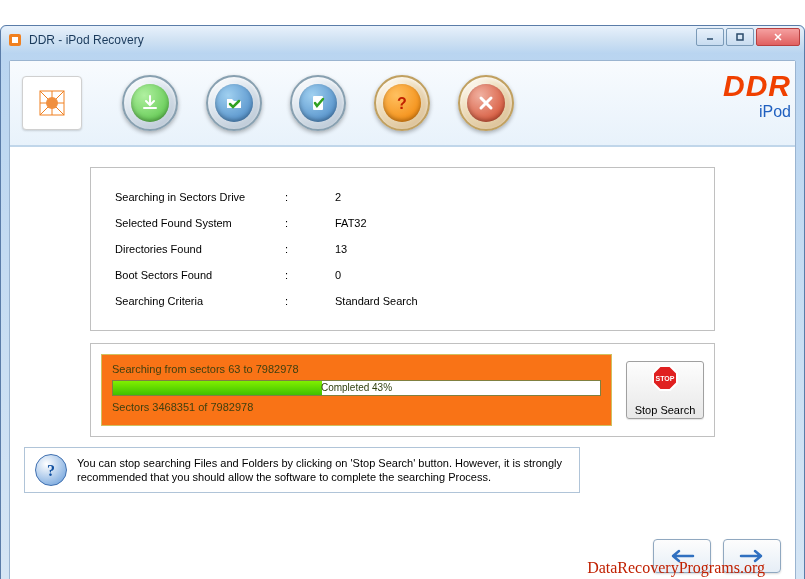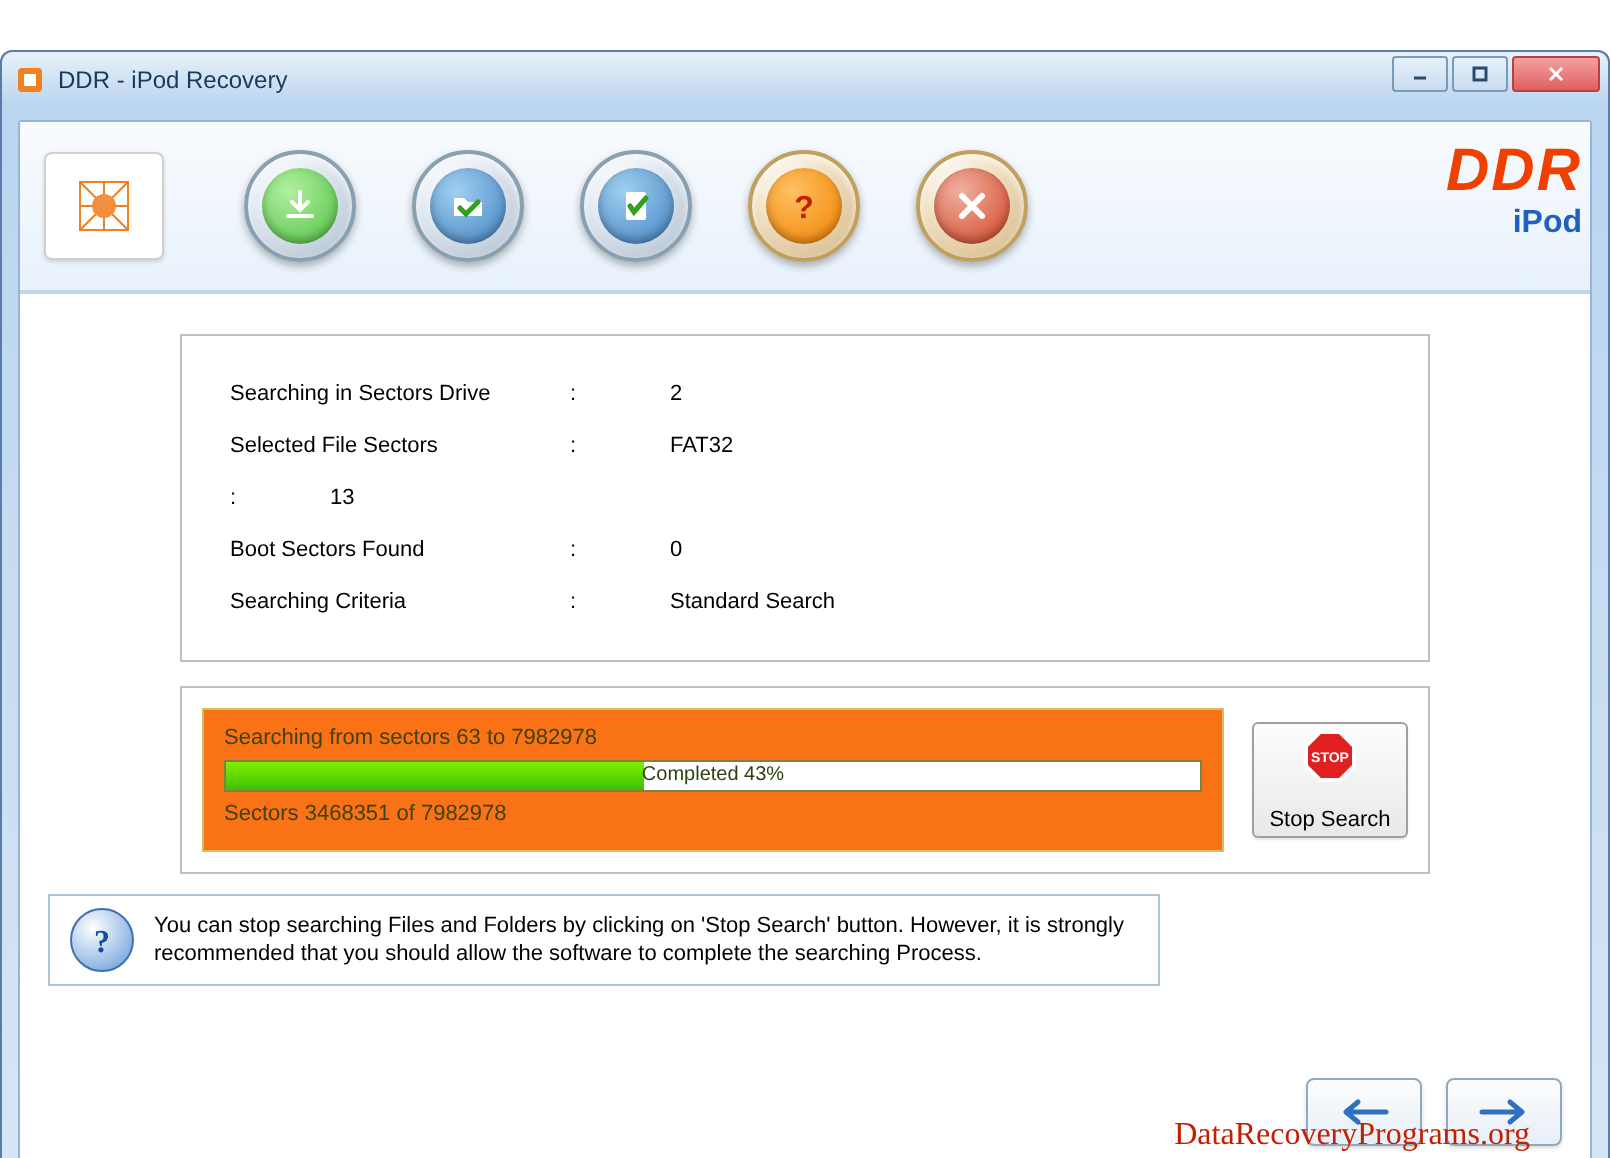--- a/index.html
+++ b/index.html
@@ -24,21 +24,21 @@
 .toolbar { display: flex; gap: 28px; align-items: center; }
 .tool-btn { width: 56px; height: 56px; border-radius: 50%; background: radial-gradient(circle at 35% 30%, #ffffff 0%, #e0e8f0 40%, #a8b8c8 100%); border: 2px solid #88a0b0; box-shadow: 0 2px 4px rgba(0,0,0,0.3), inset 0 2px 4px rgba(255,255,255,0.8); display: flex; align-items: center; justify-content: center; cursor: pointer; position: relative; }
 .tool-inner { width: 38px; height: 38px; border-radius: 50%; display: flex; align-items: center; justify-content: center; }
 .tool-green .tool-inner { background: radial-gradient(circle at 35% 30%, #b0f0a0, #50c040); box-shadow: inset 0 -2px 4px rgba(0,0,0,0.3); }
 .tool-blue .tool-inner { background: radial-gradient(circle at 35% 30%, #a0d0f0, #4080c0); box-shadow: inset 0 -2px 4px rgba(0,0,0,0.3); }
 .tool-orange { background: radial-gradient(circle at 35% 30%, #ffffff 0%, #f0e0c0 40%, #d0b080 100%); border-color: #c0a060; }
 .tool-orange .tool-inner { background: radial-gradient(circle at 35% 30%, #ffc060, #f08000); box-shadow: inset 0 -2px 4px rgba(0,0,0,0.3); }
 .tool-red .tool-inner { background: radial-gradient(circle at 35% 30%, #f0b0a0, #d04020); box-shadow: inset 0 -2px 4px rgba(0,0,0,0.3); }
 .brand { position: absolute; right: 4px; top: 8px; text-align: right; }
 .brand-ddr { font-family: Impact, sans-serif; font-size: 30px; font-weight: bold; color: #f04000; letter-spacing: 1px; font-style: italic; }
-.brand-ipod { font-size: 16px; color: #2060c0; font-weight: bold; }
+.brand-ipod { font-size: 16px; color: #2060c0; font-weight: normal; }
 
 
 .stats-panel { margin: 20px 80px 12px 80px; border: 1px solid #c0c0c0; padding: 16px 24px; }
 .stat-row { display: flex; padding: 7px 0; font-size: 11px; color: #000; }
 .stat-label { width: 170px; }
 .stat-colon { width: 50px; }
 .stat-value { flex: 1; }
 
 
 .progress-panel { margin: 0 80px 10px 80px; border: 1px solid #c0c0c0; padding: 10px; display: flex; gap: 14px; align-items: center; }
@@ -152,25 +152,26 @@
       </div>
     </div>
 
     <div class="stats-panel">
       <div class="stat-row">
           <span class="stat-label">Searching in Sectors Drive</span>
           <span class="stat-colon">:</span>
           <span class="stat-value">2</span>
         </div>
       <div class="stat-row">
-          <span class="stat-label">Selected File Sectors</span>
+          <span class="stat-label">Selected Found System</span>
           <span class="stat-colon">:</span>
           <span class="stat-value">FAT32</span>
         </div>
       <div class="stat-row">
+          <span class="stat-label">Directories Found</span>
           <span class="stat-colon">:</span>
           <span class="stat-value">13</span>
         </div>
       <div class="stat-row">
           <span class="stat-label">Boot Sectors Found</span>
           <span class="stat-colon">:</span>
           <span class="stat-value">0</span>
         </div>
       <div class="stat-row">
           <span class="stat-label">Searching Criteria</span>

